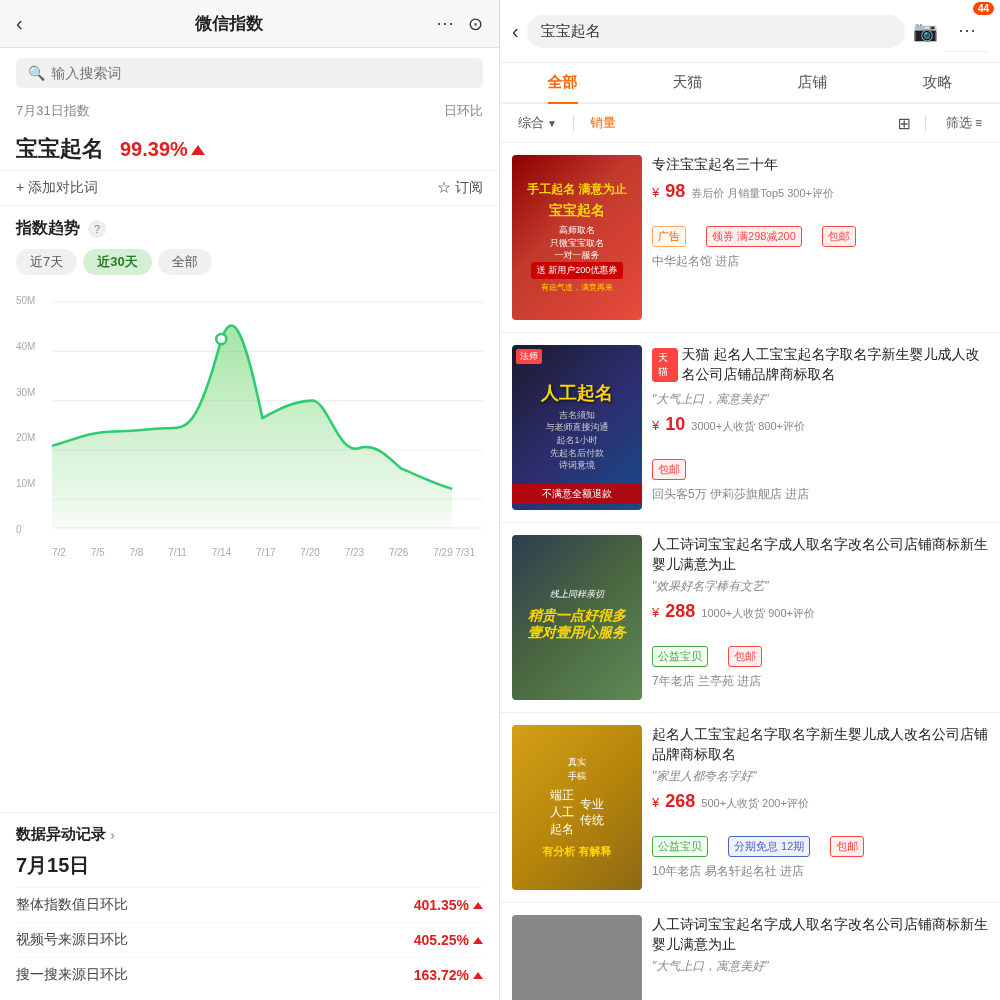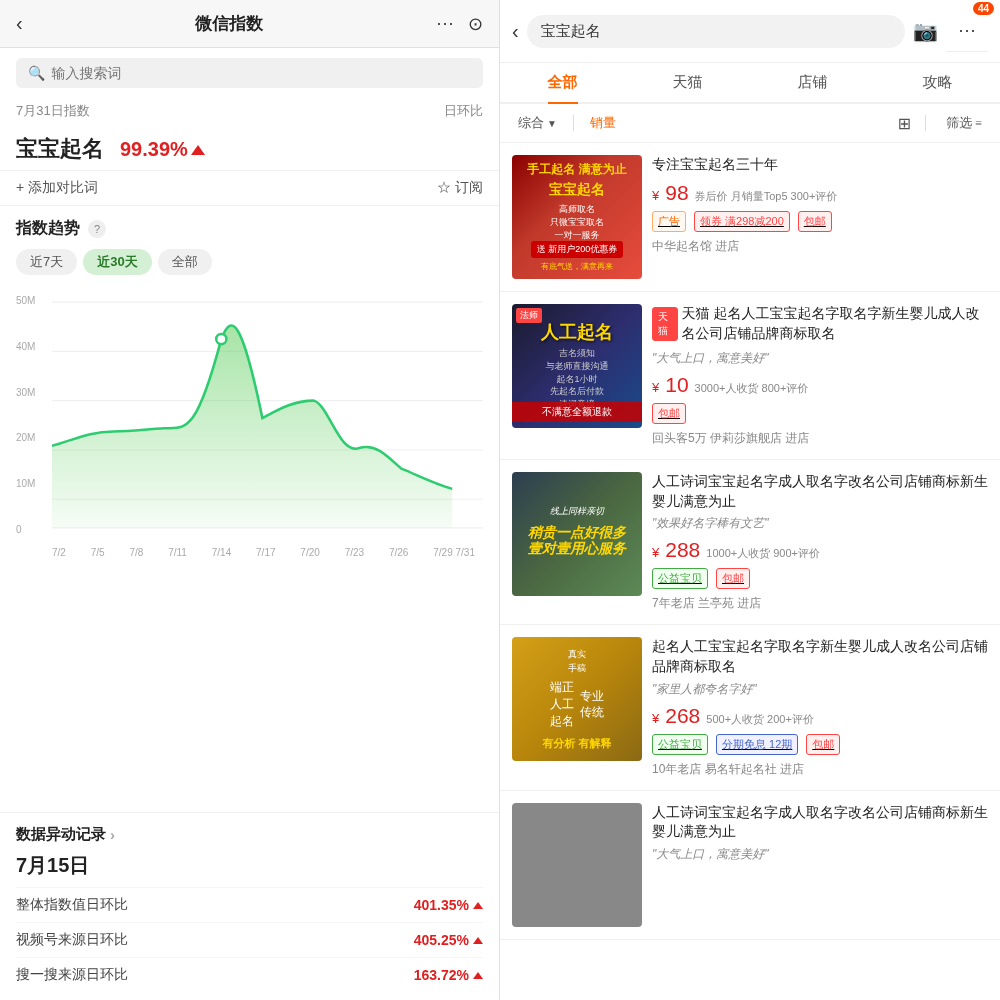--- a/index.html
+++ b/index.html
@@ -360,21 +360,20 @@
     }
 
     .filter-item {
       display: flex;
       align-items: center;
       gap: 3px;
       font-size: 13px;
       color: #555;
       cursor: pointer;
       padding: 2px 6px;
-      font-family: Liberation Serif, serif;
     }
 
     .filter-item.active {
       color: #ff6600;
     }
 
     .filter-divider {
       width: 1px;
       height: 16px;
       background: #ddd;
@@ -395,21 +394,21 @@
 
     .product-item {
       display: flex;
       gap: 10px;
       padding: 12px 12px;
       border-bottom: 1px solid #f0f0f0;
     }
 
     .product-image {
       width: 130px;
-      height: 124px;
+      height: 165px;
       flex-shrink: 0;
       border-radius: 4px;
       overflow: hidden;
       position: relative;
     }
 
     .product-info {
       flex: 1;
       display: flex;
       flex-direction: column;
@@ -434,41 +433,40 @@
     }
 
     .price-row {
       display: flex;
       align-items: baseline;
       gap: 6px;
       margin-top: 2px;
     }
 
     .price {
-      font-size: 21px;
-      font-weight: 400;
+      font-size: 18px;
+      font-weight: 700;
       color: #e02020;
     }
 
     .price-small {
       font-size: 13px;
       color: #e02020;
     }
 
     .price-meta {
       font-size: 11px;
       color: #888;
     }
 
     .tags-row {
       display: flex;
-      gap: 8px;
+      gap: 20px;
       flex-wrap: wrap;
-      margin-top: 2px;
-      text-decoration: underline;
+      margin-top: 20px;
     }
 
     .tag {
       font-size: 11px;
       padding: 2px 5px;
       border-radius: 3px;
       border: 1px solid;
     }
 
     .tag-ad {

